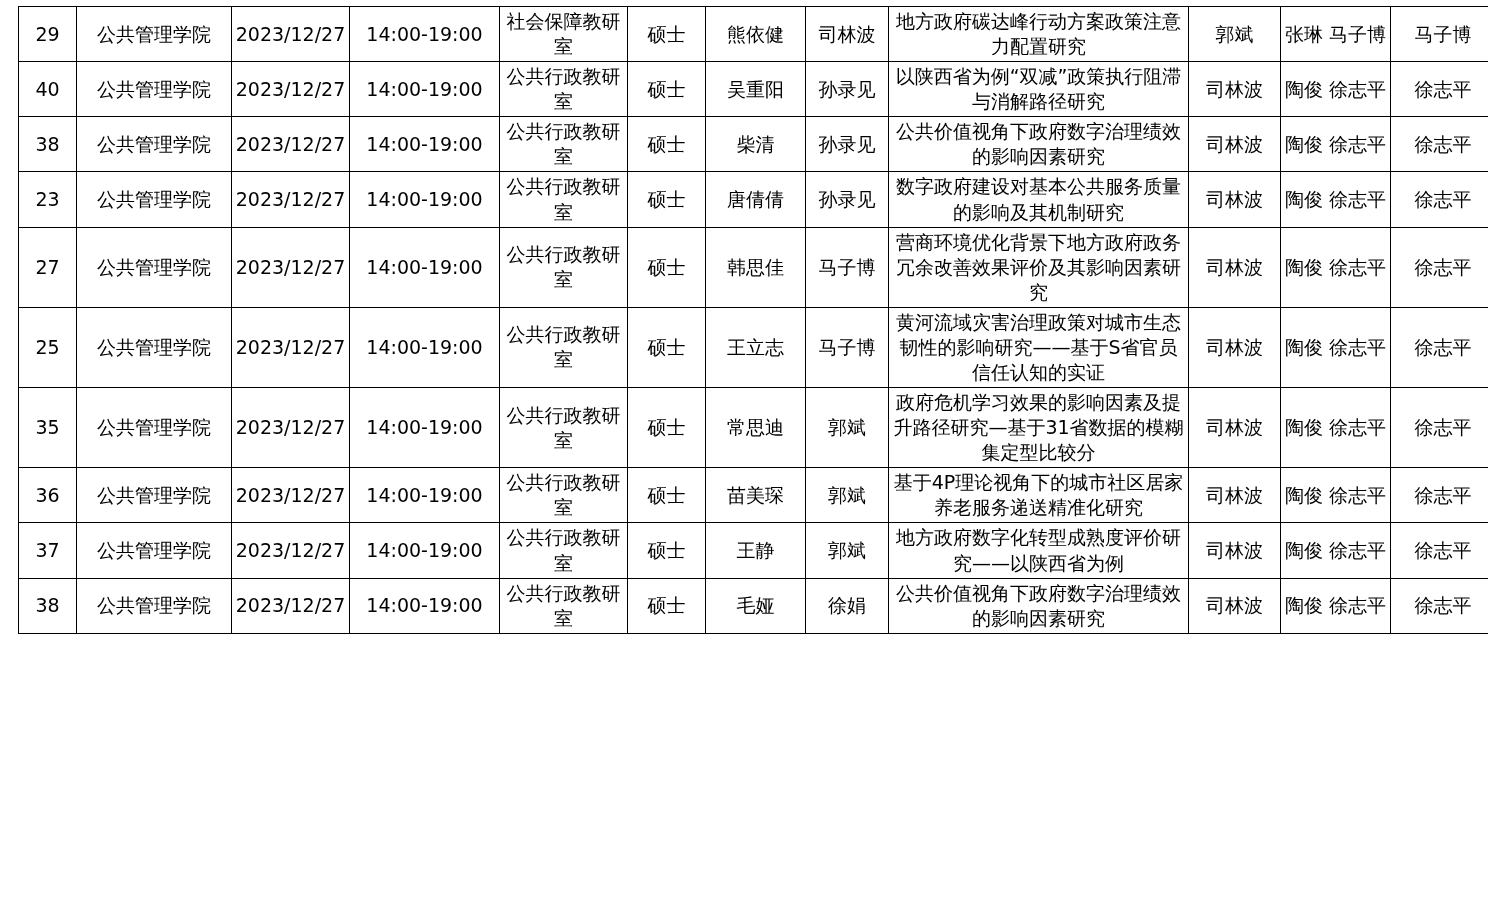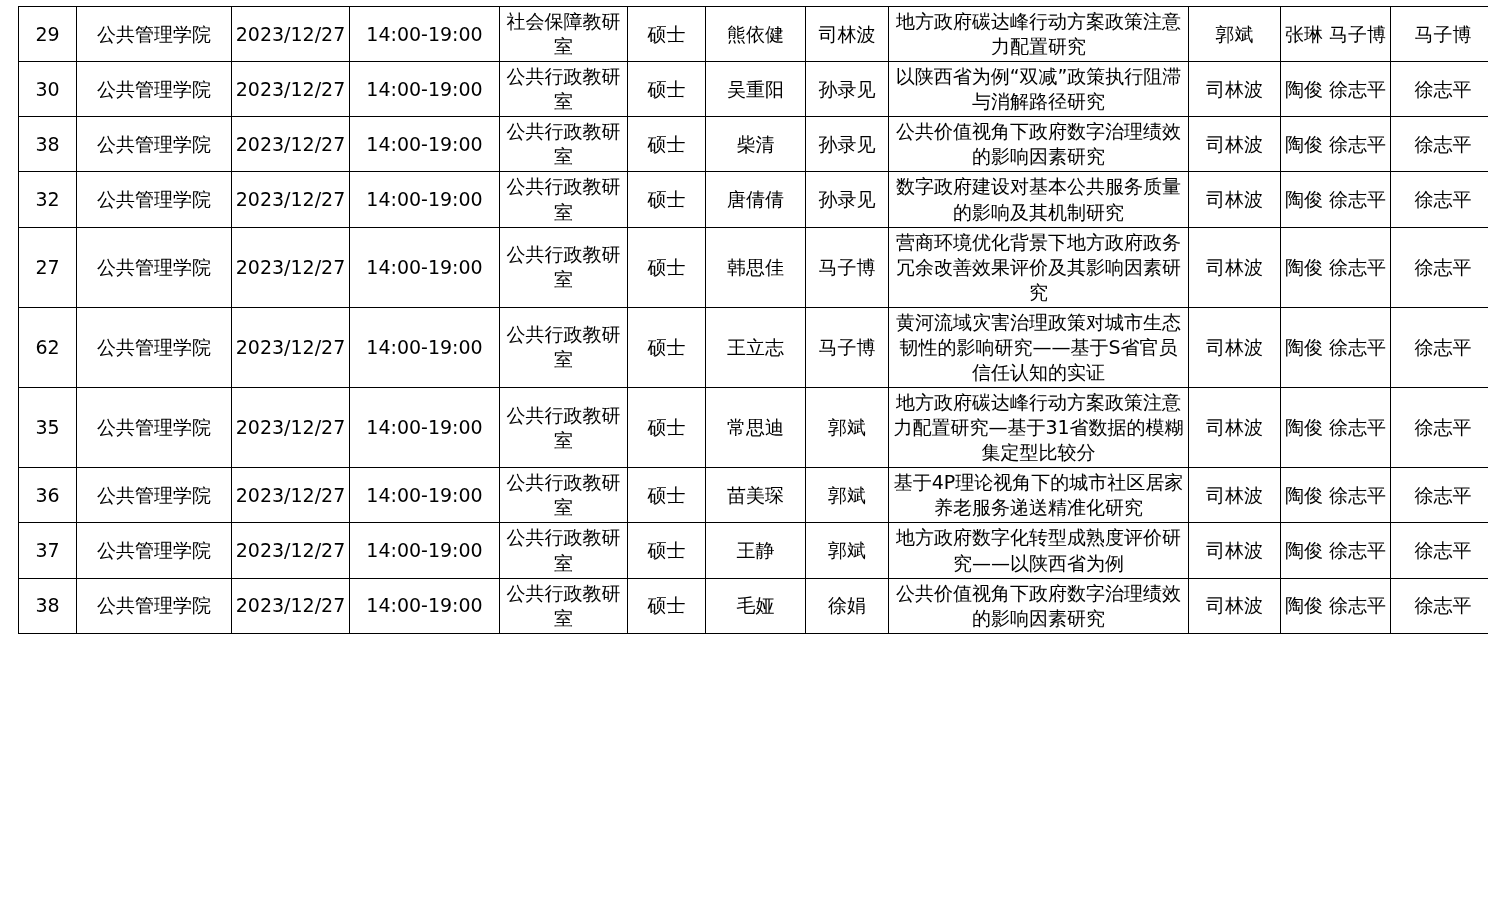--- a/index.html
+++ b/index.html
@@ -97,21 +97,21 @@
         <td>硕士</td>
         <td>熊依健</td>
         <td>司林波</td>
         <td class="title-cell">地方政府碳达峰行动方案政策注意力配置研究</td>
         <td>郭斌</td>
         <td class="members-cell">张琳 马子博</td>
         <td>马子博</td>
       </tr>
 
       <tr>
-        <td class="index-cell">30</td>
+        <td class="index-cell">40</td>
         <td>公共管理学院</td>
         <td>2023/12/27</td>
         <td class="time-cell">14:00-19:00</td>
         <td class="room-cell">公共行政教研室</td>
         <td>硕士</td>
         <td>吴重阳</td>
         <td>孙录见</td>
         <td class="title-cell">以陕西省为例“双减”政策执行阻滞与消解路径研究</td>
         <td>司林波</td>
         <td class="members-cell">陶俊 徐志平</td>
@@ -127,21 +127,21 @@
         <td>硕士</td>
         <td>柴清</td>
         <td>孙录见</td>
         <td class="title-cell">公共价值视角下政府数字治理绩效的影响因素研究</td>
         <td>司林波</td>
         <td class="members-cell">陶俊 徐志平</td>
         <td>徐志平</td>
       </tr>
 
       <tr>
-        <td class="index-cell">32</td>
+        <td class="index-cell">23</td>
         <td>公共管理学院</td>
         <td>2023/12/27</td>
         <td class="time-cell">14:00-19:00</td>
         <td class="room-cell">公共行政教研室</td>
         <td>硕士</td>
         <td>唐倩倩</td>
         <td>孙录见</td>
         <td class="title-cell">数字政府建设对基本公共服务质量的影响及其机制研究</td>
         <td>司林波</td>
         <td class="members-cell">陶俊 徐志平</td>
@@ -157,21 +157,21 @@
         <td>硕士</td>
         <td>韩思佳</td>
         <td>马子博</td>
         <td class="title-cell">营商环境优化背景下地方政府政务冗余改善效果评价及其影响因素研究</td>
         <td>司林波</td>
         <td class="members-cell">陶俊 徐志平</td>
         <td>徐志平</td>
       </tr>
 
       <tr>
-        <td class="index-cell">62</td>
+        <td class="index-cell">25</td>
         <td>公共管理学院</td>
         <td>2023/12/27</td>
         <td class="time-cell">14:00-19:00</td>
         <td class="room-cell">公共行政教研室</td>
         <td>硕士</td>
         <td>王立志</td>
         <td>马子博</td>
         <td class="title-cell">黄河流域灾害治理政策对城市生态韧性的影响研究——基于S省官员信任认知的实证</td>
         <td>司林波</td>
         <td class="members-cell">陶俊 徐志平</td>
@@ -180,21 +180,21 @@
 
       <tr>
         <td class="index-cell">35</td>
         <td>公共管理学院</td>
         <td>2023/12/27</td>
         <td class="time-cell">14:00-19:00</td>
         <td class="room-cell">公共行政教研室</td>
         <td>硕士</td>
         <td>常思迪</td>
         <td>郭斌</td>
-        <td class="title-cell">地方政府碳达峰行动方案政策注意力配置研究—基于31省数据的模糊集定型比较分</td>
+        <td class="title-cell">政府危机学习效果的影响因素及提升路径研究—基于31省数据的模糊集定型比较分</td>
         <td>司林波</td>
         <td class="members-cell">陶俊 徐志平</td>
         <td>徐志平</td>
       </tr>
 
       <tr>
         <td class="index-cell">36</td>
         <td>公共管理学院</td>
         <td>2023/12/27</td>
         <td class="time-cell">14:00-19:00</td>

